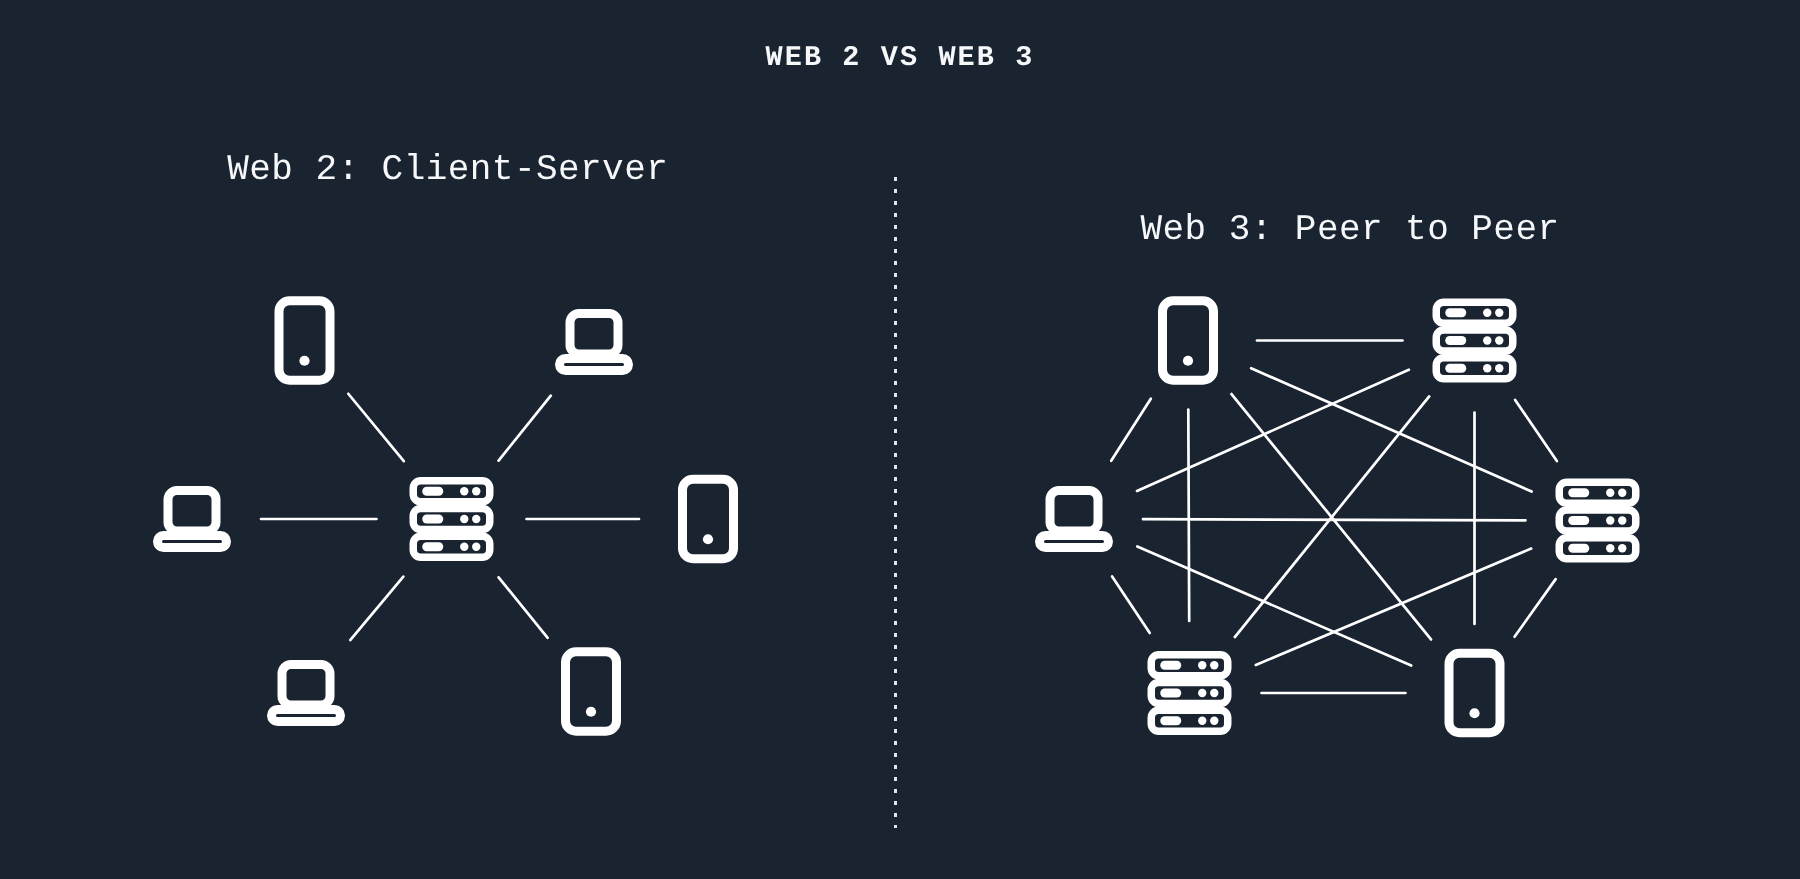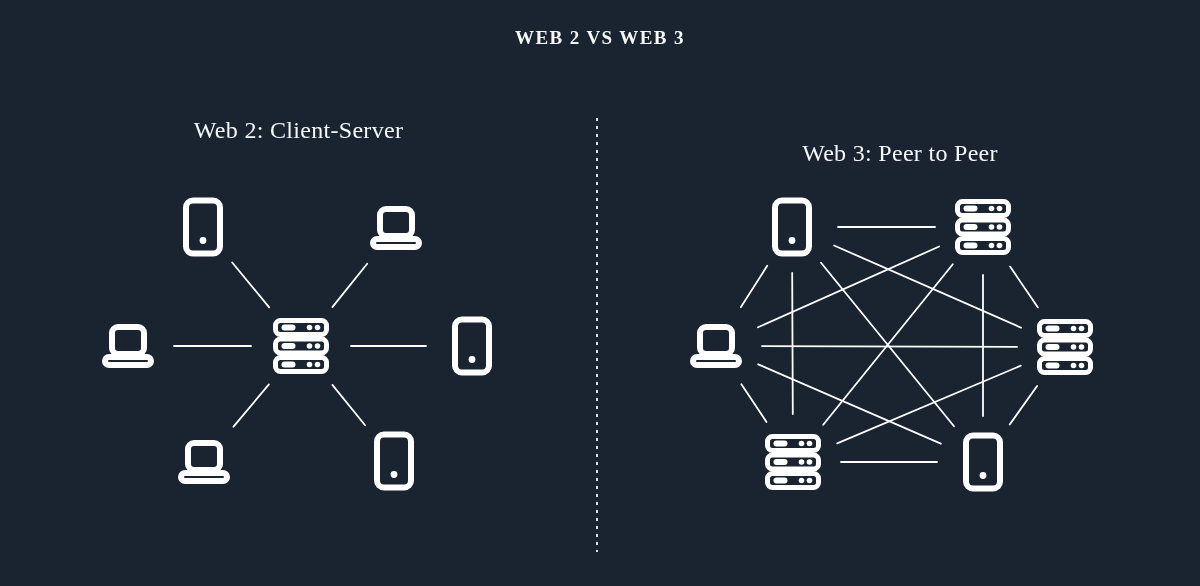--- a/index.html
+++ b/index.html
@@ -5,21 +5,21 @@
   html, body {
     margin: 0;
     padding: 0;
     background: #10161f;
   }
   .stage {
     position: relative;
     width: 1200px;
     height: 586px;
     background: var(--bg, #1a2330);
-    font-family: Liberation Serif, serif;
+    font-family: Liberation Mono, monospace;
     overflow: hidden;
   }
   .title {
     position: absolute;
     top: 27px;
     left: 0;
     width: 1200px;
     text-align: center;
     color: var(--text, #f5f7f9);
     font-size: 19px;
@@ -28,21 +28,21 @@
   }
   .heading {
     position: absolute;
     top: 100px;
     text-align: center;
     color: var(--text, #f0f3f6);
     font-size: 24px;
     font-weight: 400;
     letter-spacing: 0.3px;
   }
-  .heading.left  { left: 0;   width: 597px; margin-top: 17px; }
+  .heading.left  { left: 0;   width: 597px; }
   .heading.right { left: 600px; width: 600px; margin-top: 40px; }
   .divider {
     position: absolute;
     left: 596px;
     top: 118px;
     width: 2px;
     height: 434px;
     background-image: repeating-linear-gradient(
       to bottom,
       rgba(255,255,255,0.88) 0px, rgba(255,255,255,0.88) 3px,

